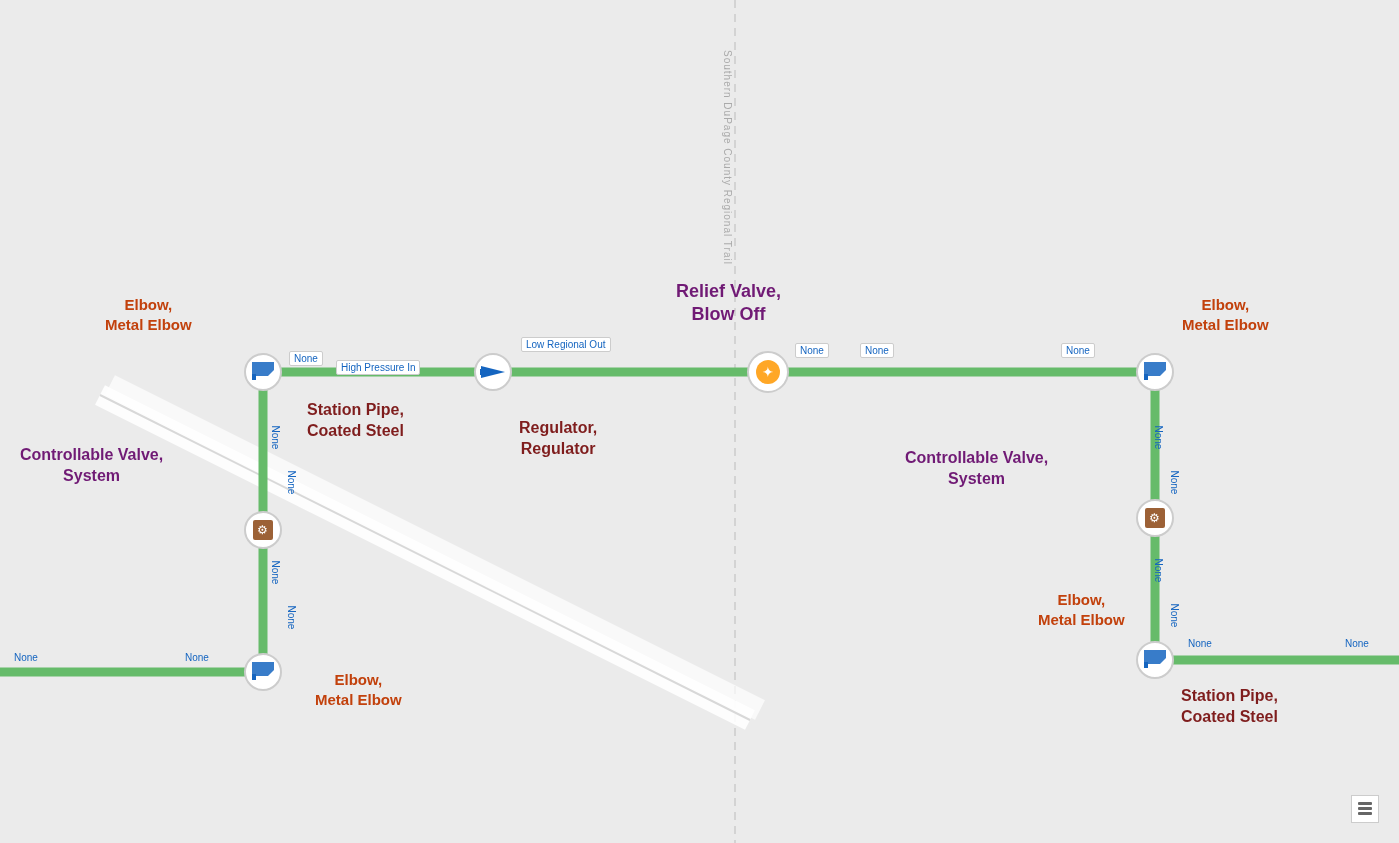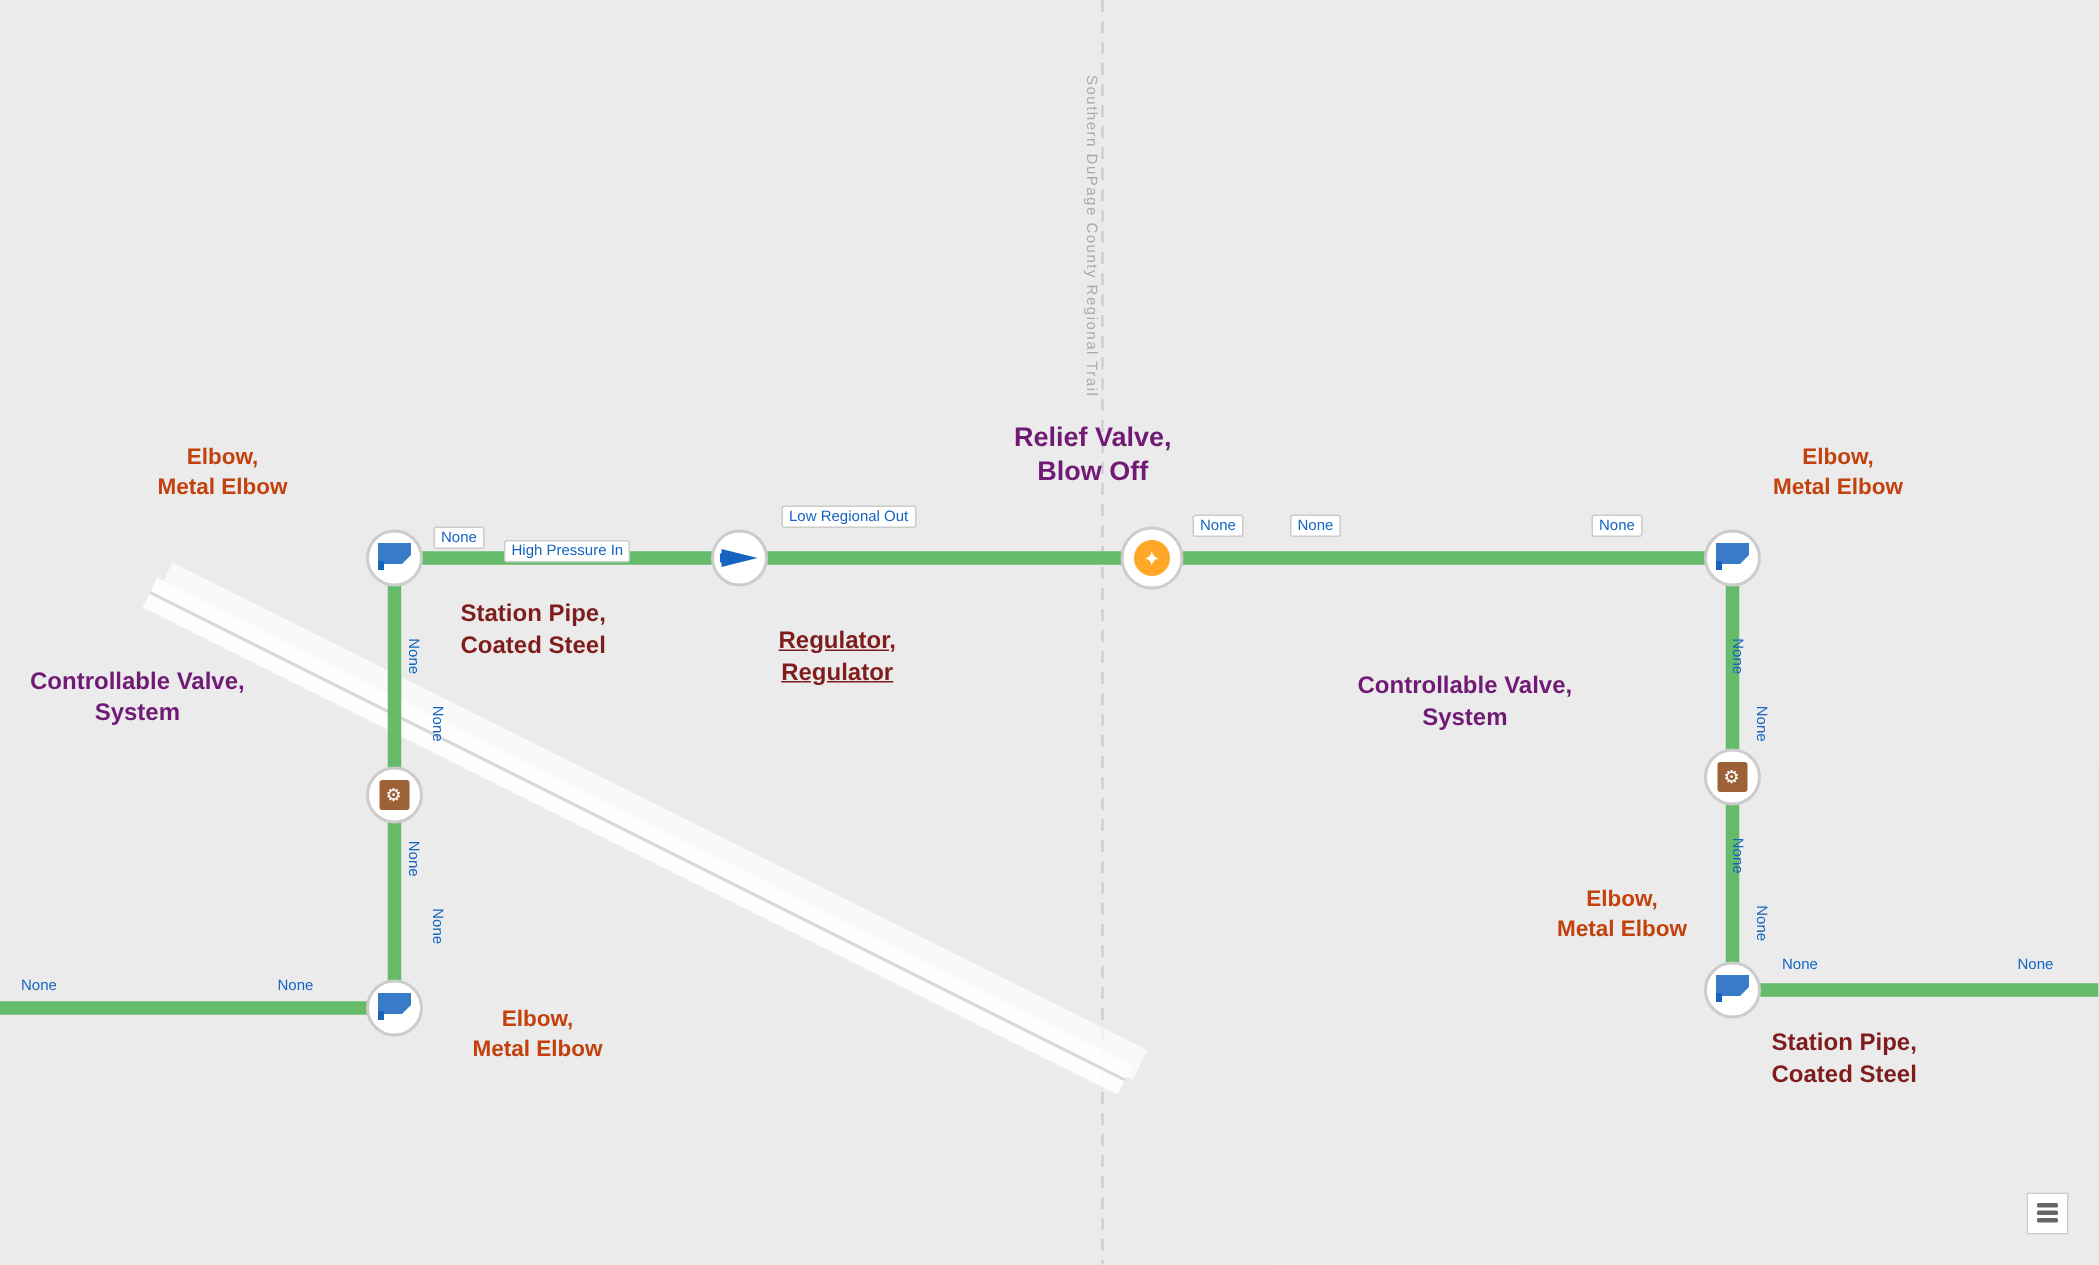--- a/index.html
+++ b/index.html
@@ -163,21 +163,21 @@
 
   <div style="position:absolute; left:14px; top:652px; font-size:10px; color:#1565c0; z-index:20;">None</div>
   <div style="position:absolute; left:185px; top:652px; font-size:10px; color:#1565c0; z-index:20;">None</div>
   <div style="position:absolute; left:1188px; top:638px; font-size:10px; color:#1565c0; z-index:20;">None</div>
   <div style="position:absolute; left:1345px; top:638px; font-size:10px; color:#1565c0; z-index:20;">None</div>
 
   <div class="label label-olive" style="left:105px; top:295px; font-size:15px;">Elbow,<br>Metal Elbow</div>
 
   <div class="label label-blue" style="left:307px; top:400px; font-size:16px;">Station Pipe,<br>Coated Steel</div>
 
-  <div class="label label-blue" style="left:519px; top:418px; font-size:16px;text-decoration:underline;">Regulator,<br>Regulator</div>
+  <div class="label label-blue" style="left:519px; top:418px; font-size:16px;">Regulator,<br>Regulator</div>
 
   <div class="label label-green" style="left:676px; top:280px; font-size:18px;">Relief Valve,<br>Blow Off</div>
 
   <div class="label label-green" style="left:905px; top:448px; font-size:16px;">Controllable Valve,<br>System</div>
 
   <div class="label label-olive" style="left:1182px; top:295px; font-size:15px;">Elbow,<br>Metal Elbow</div>
 
   <div class="label label-green" style="left:20px; top:445px; font-size:16px;">Controllable Valve,<br>System</div>
 
   <div class="label label-olive" style="left:1038px; top:590px; font-size:15px;">Elbow,<br>Metal Elbow</div>

